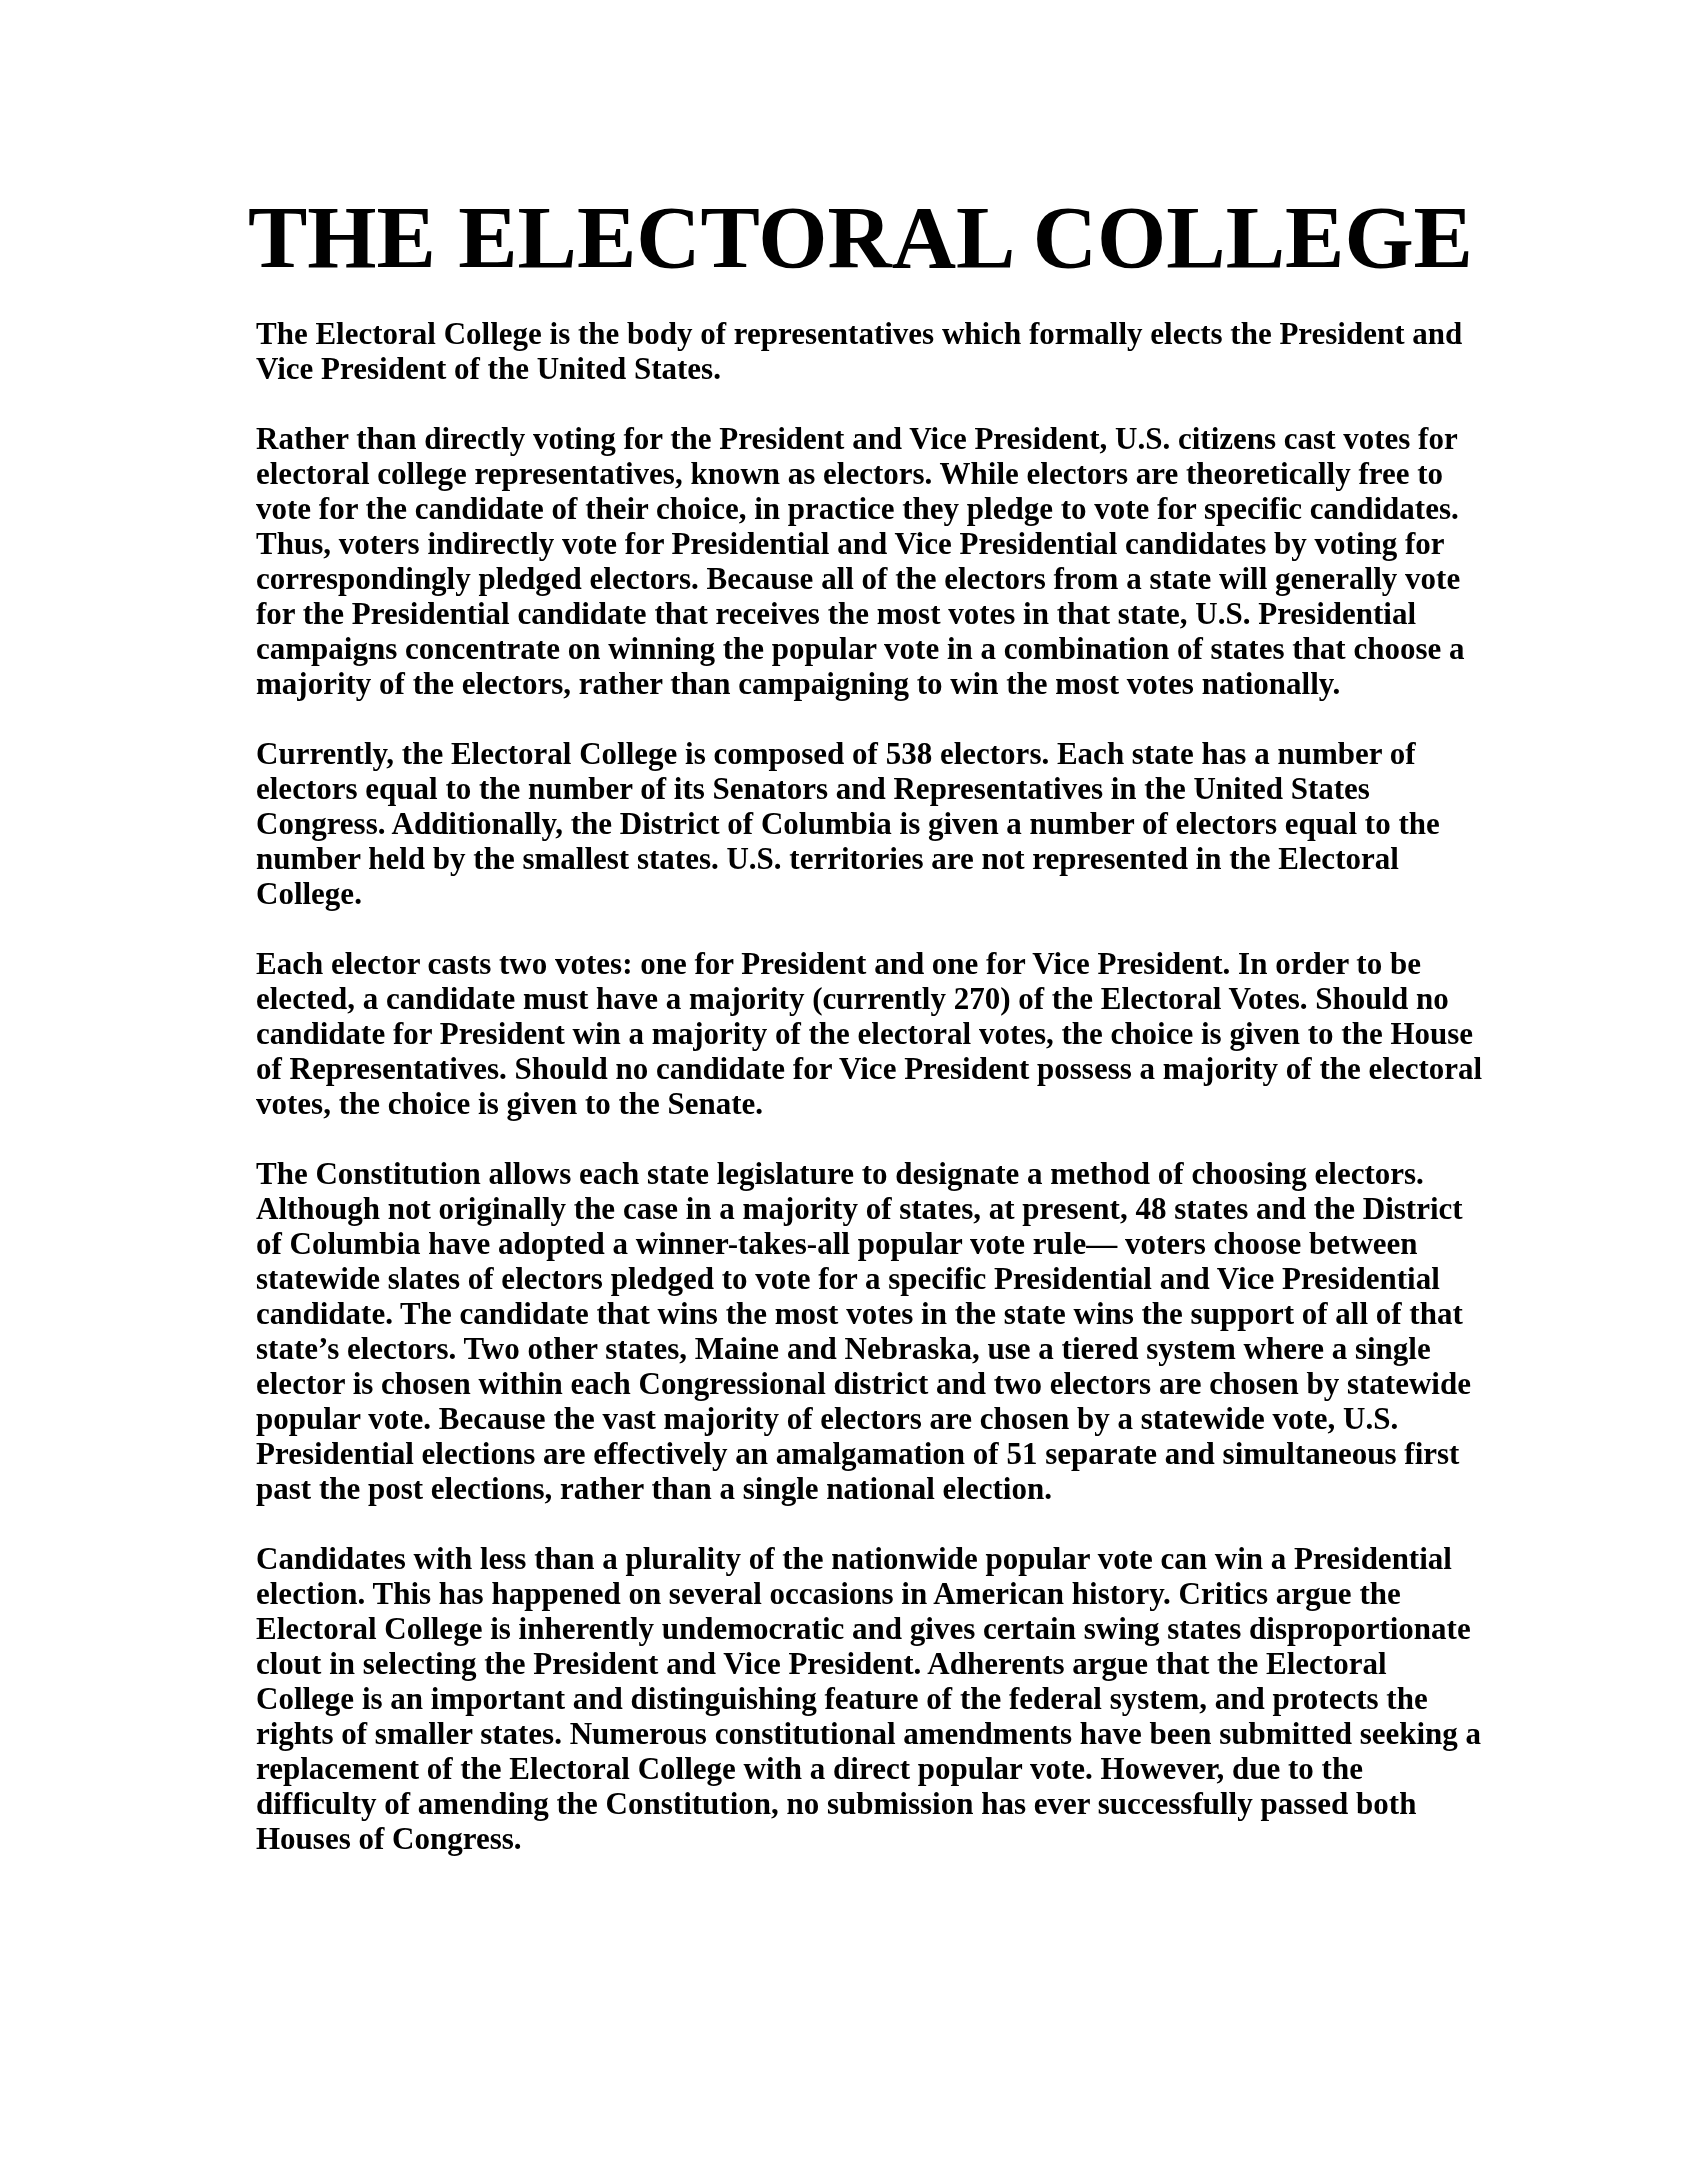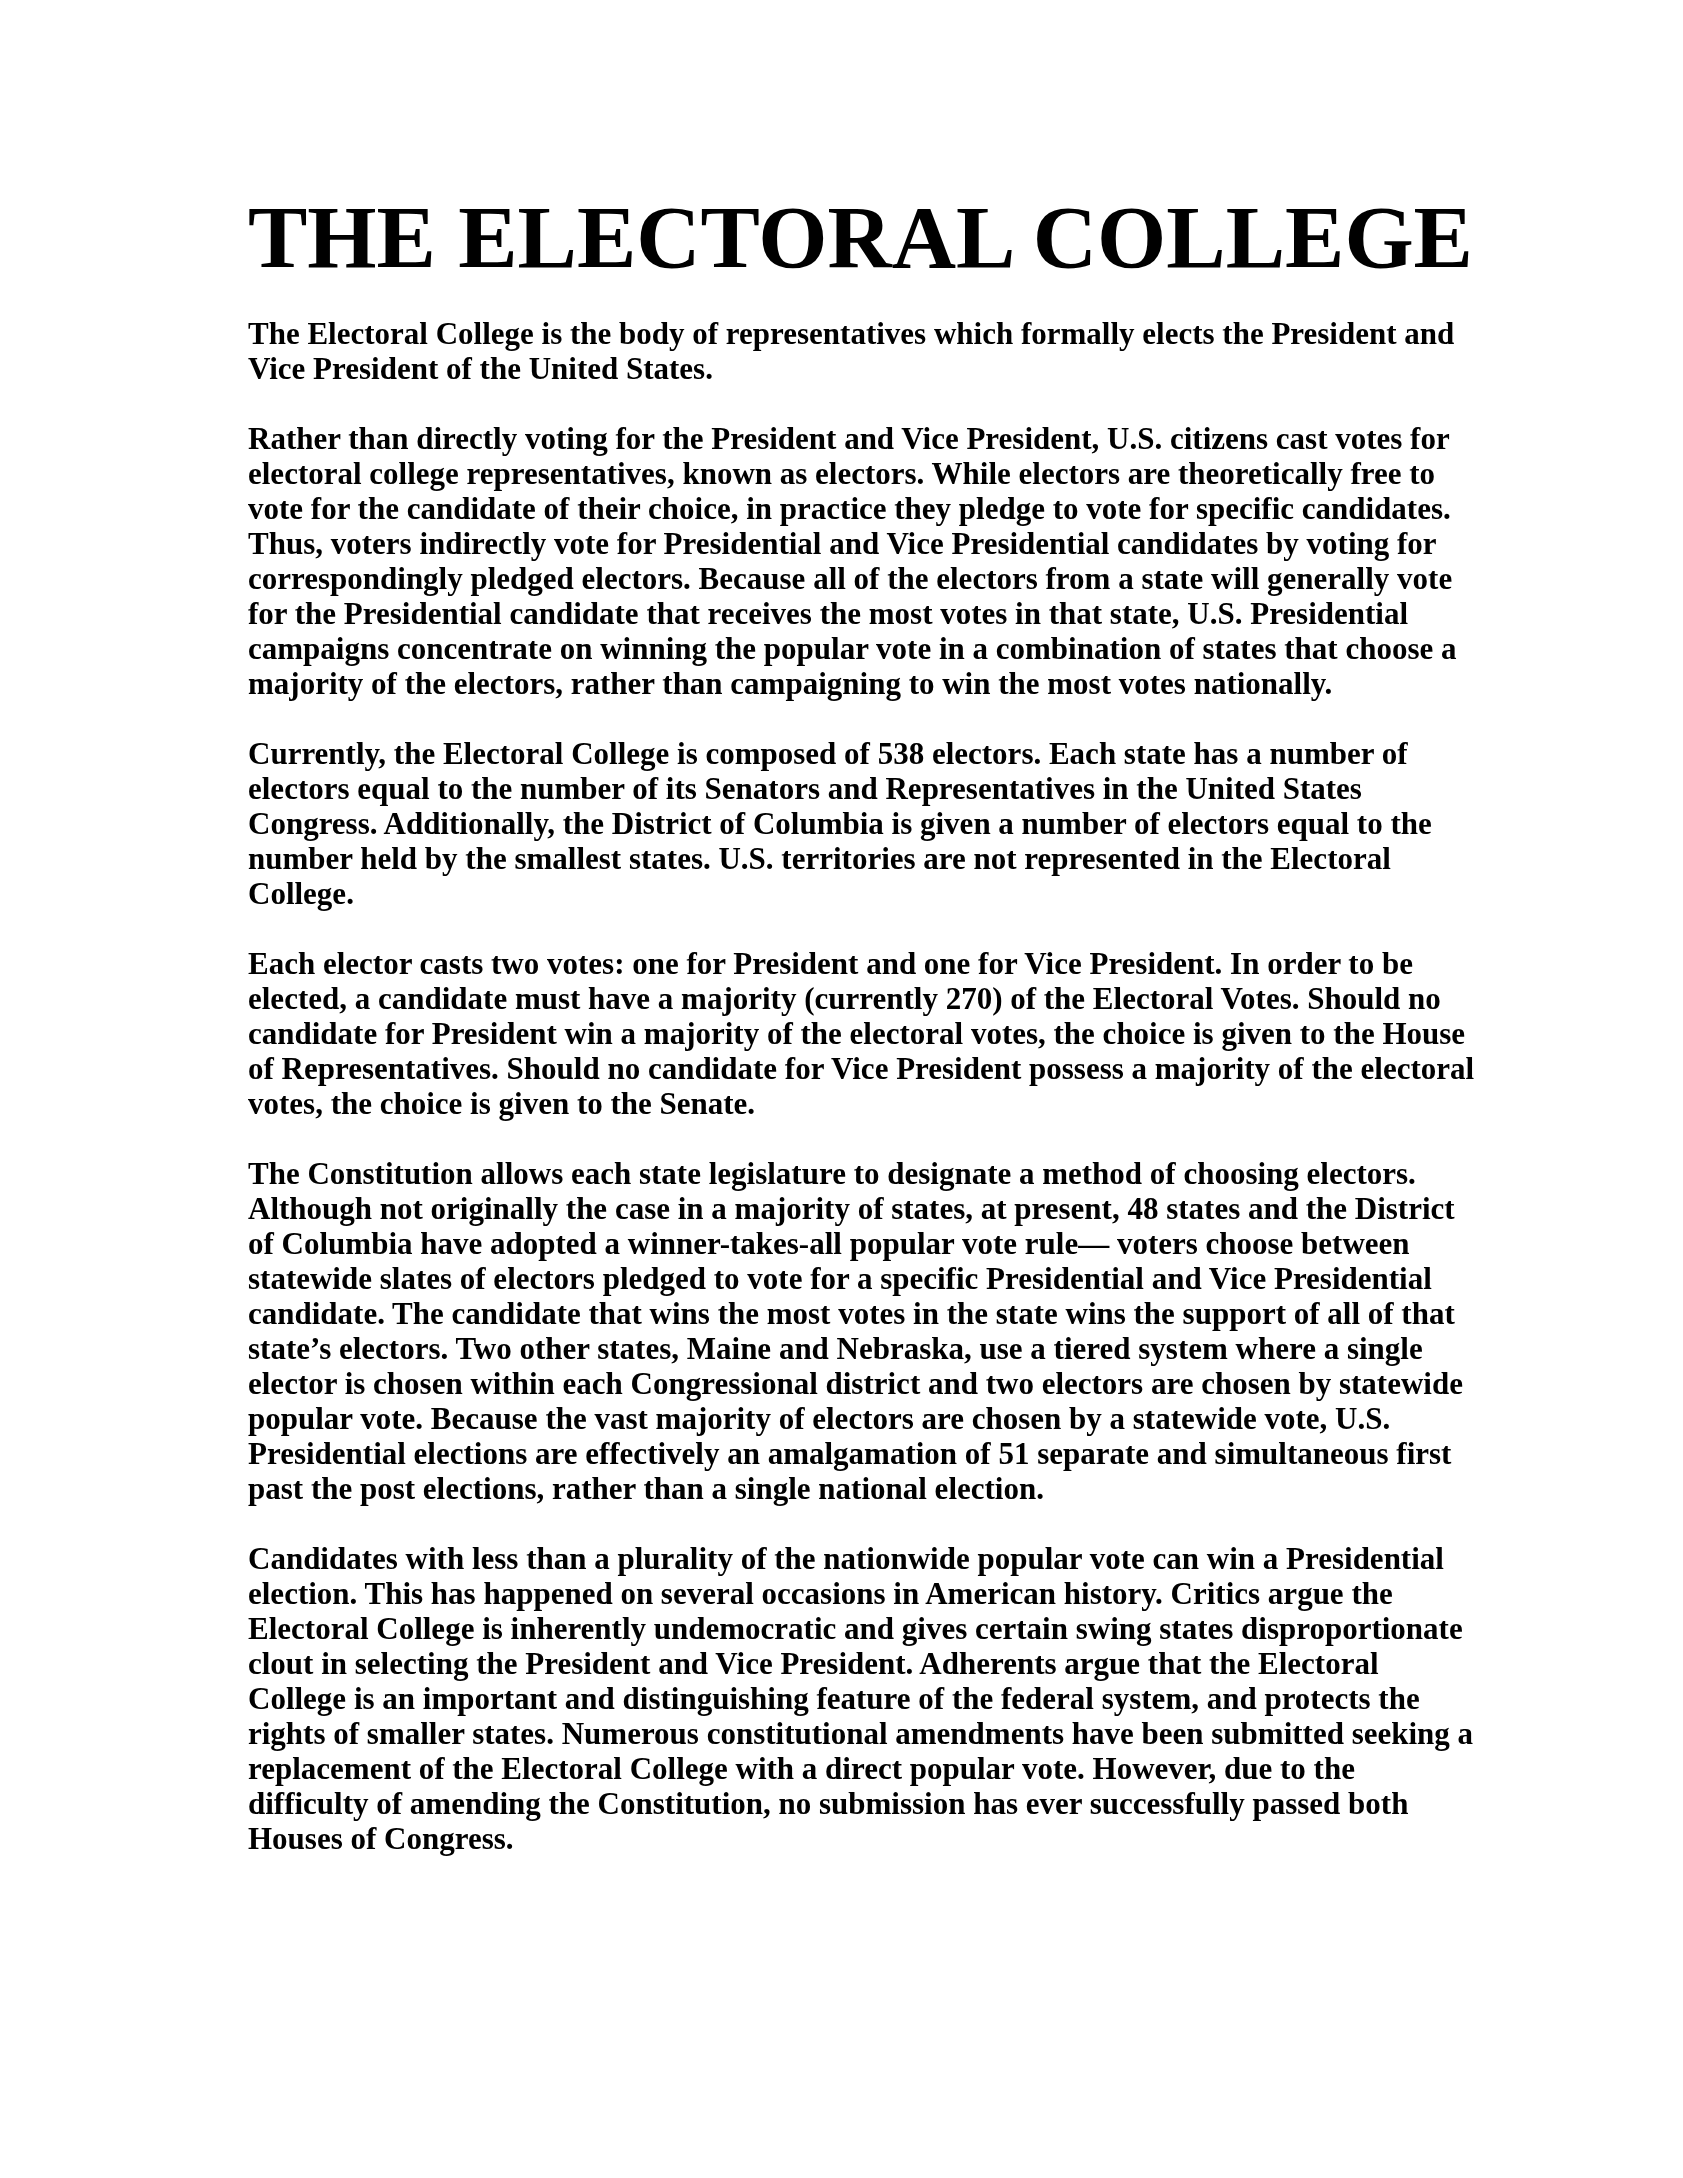--- a/index.html
+++ b/index.html
@@ -33,21 +33,21 @@
     margin: 0 0 28px 0;
     color: #000000;
     white-space: nowrap;
   }
   .body-para {
     font-family: "Liberation Serif", serif;
     font-weight: bold;
     font-size: 31px;
     line-height: 35px;
     text-align: left;
-    margin: 0 0 35px 0;
+    margin: 0 0 35px 8px;
     color: #000000;
     width: 1228px;
   }
 </style>
 </head>
 <body>
 
 <div class="page">
   <h1 class="doc-title">THE ELECTORAL COLLEGE</h1>
 

